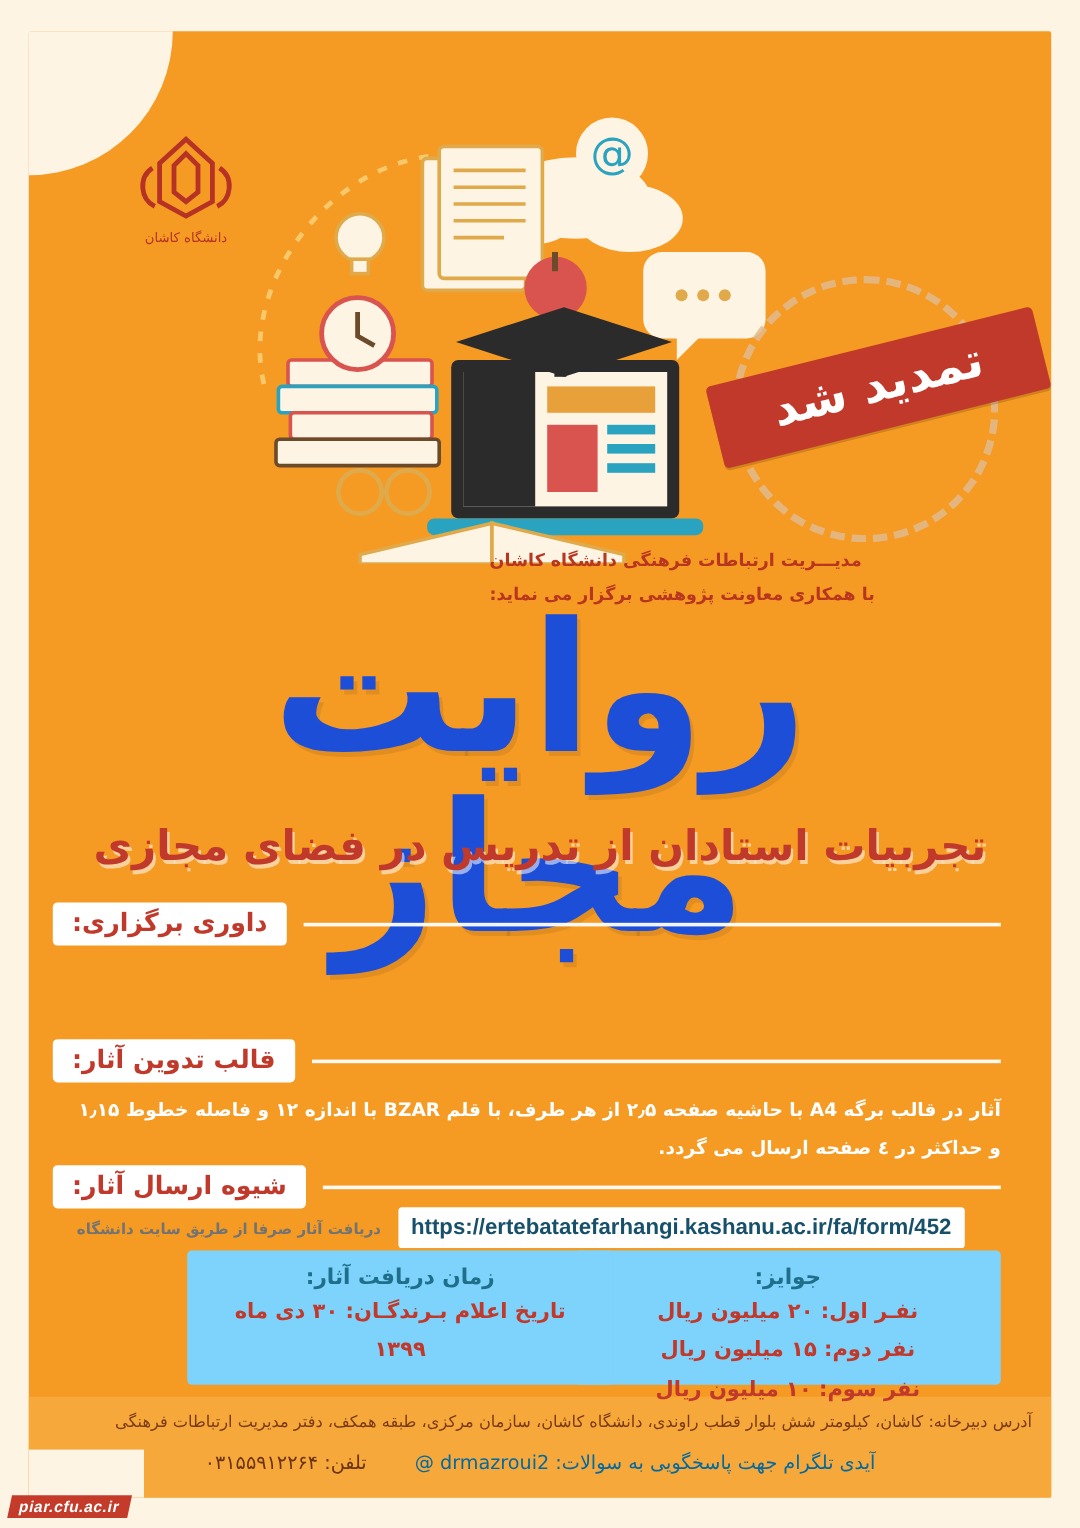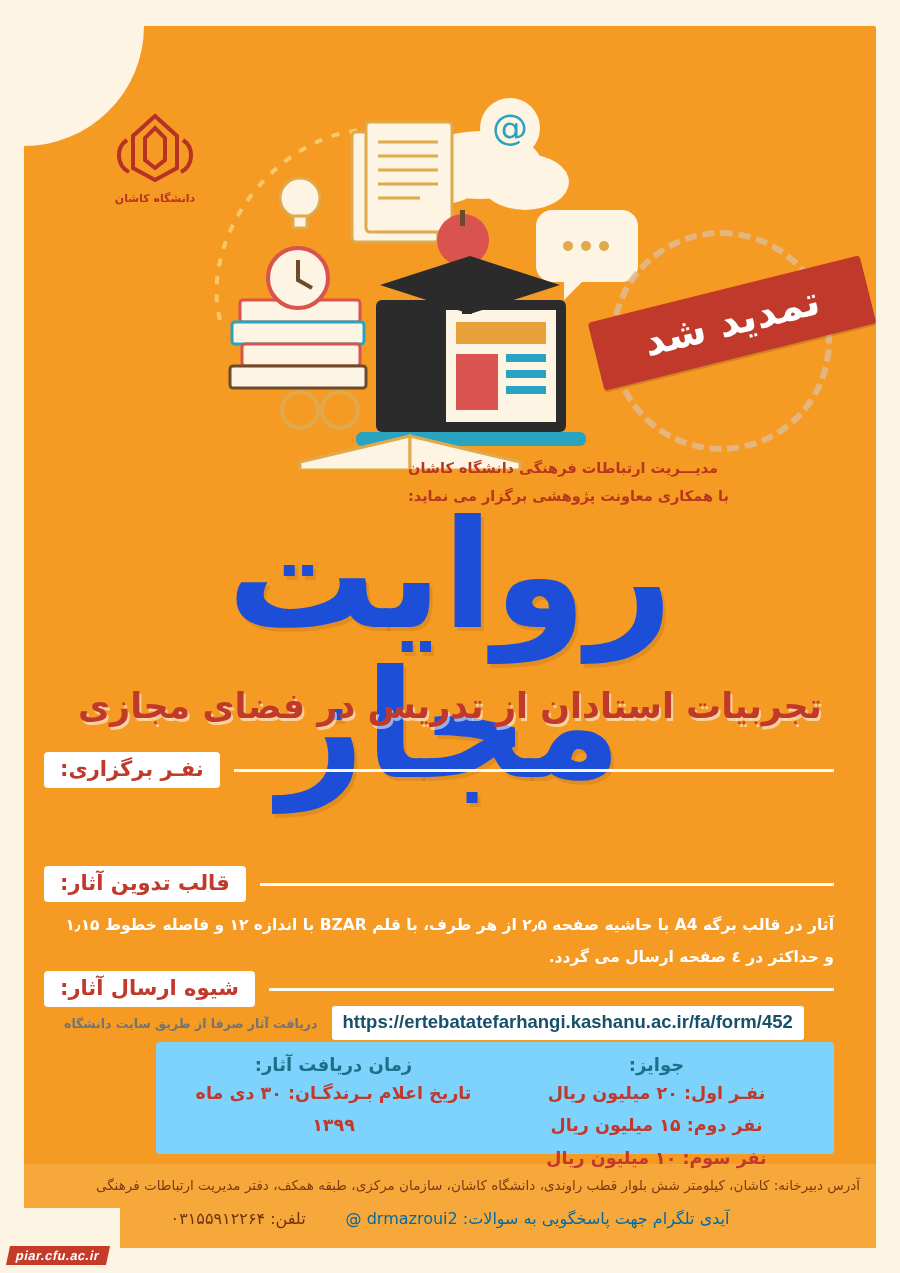--- a/index.html
+++ b/index.html
@@ -8,21 +8,21 @@
   .bg{position:absolute;left:24px;top:26px;width:852px;height:1222px;background:#f59a23;border-radius:2px;}
   .bg-top-left{position:absolute;left:24px;top:26px;width:120px;height:120px;background:#fdf4e4;border-bottom-right-radius:120px;}
   .bg-bottom-strip{position:absolute;left:24px;top:1164px;width:852px;height:84px;background:#f7a83a;}
   
   .fold{position:absolute;left:24px;bottom:25px;width:96px;height:40px;background:#fdf4e4;}
   .watermark{position:absolute;left:8px;bottom:8px;font-size:13px;font-weight:bold;color:#fff;background:#c43b2a;padding:2px 8px;transform:skewX(-12deg);letter-spacing:.5px;font-family:"Liberation Sans",sans-serif;}
 
   
   .logo{position:absolute;left:100px;top:110px;width:110px;height:110px;text-align:center;color:#b53225;}
   .logo svg{display:block;margin:0 auto;}
-  .logo .logo-text{font-size:11px;margin-top:4px;color:#b53225;font-weight:bold;}
+  .logo .logo-text{font-size:11px;margin-top:4px;color:#b53225;font-weight:normal;}
 
   
   .illus{position:absolute;left:180px;top:70px;width:470px;height:400px;}
   .stamp{position:absolute;right:40px;top:230px;width:250px;height:230px;}
   .stamp .stamp-circle{position:absolute;left:0;top:0;width:210px;height:210px;border:6px dashed #e2bb8e;border-radius:50%;opacity:.85;}
   .stamp .stamp-band{position:absolute;left:-18px;top:58px;width:280px;background:#c0392b;color:#fff;transform:rotate(-14deg);text-align:center;padding:10px 0 14px;border-radius:4px;box-shadow:0 2px 0 rgba(0,0,0,.15);}
   .stamp .stamp-band span{font-size:40px;font-weight:bold;letter-spacing:2px;}
 
   
   .org{position:absolute;right:72px;top:455px;width:420px;text-align:left;color:#b8351f;font-size:14.5px;line-height:1.9;font-weight:bold;letter-spacing:.3px;}
@@ -163,21 +163,21 @@
 
   <div class="main-title">
     <div class="t">روایت مجاز</div>
   </div>
   <div class="subtitle">
     <span class="s">تجربیات استادان از تدریس در فضای مجازی</span>
   </div>
 
   <div class="sec-head h1">
     <div class="bar"></div>
-    <div class="label">نفـر برگزاری:</div>
+    <div class="label">داوری برگزاری:</div>
   </div>
 
   <div class="sec-head h2">
     <div class="bar"></div>
     <div class="label">قالب تدوین آثار:</div>
   </div>
   <div class="sec-body b2">آثار در قالب برگه A4 با حاشیه صفحه ۲٫۵ از هر طرف، با قلم BZAR با اندازه ۱۲ و فاصله خطوط ۱٫۱۵ و حداکثر در ٤ صفحه ارسال می گردد.</div>
 
   <div class="sec-head h3">
     <div class="bar"></div>

